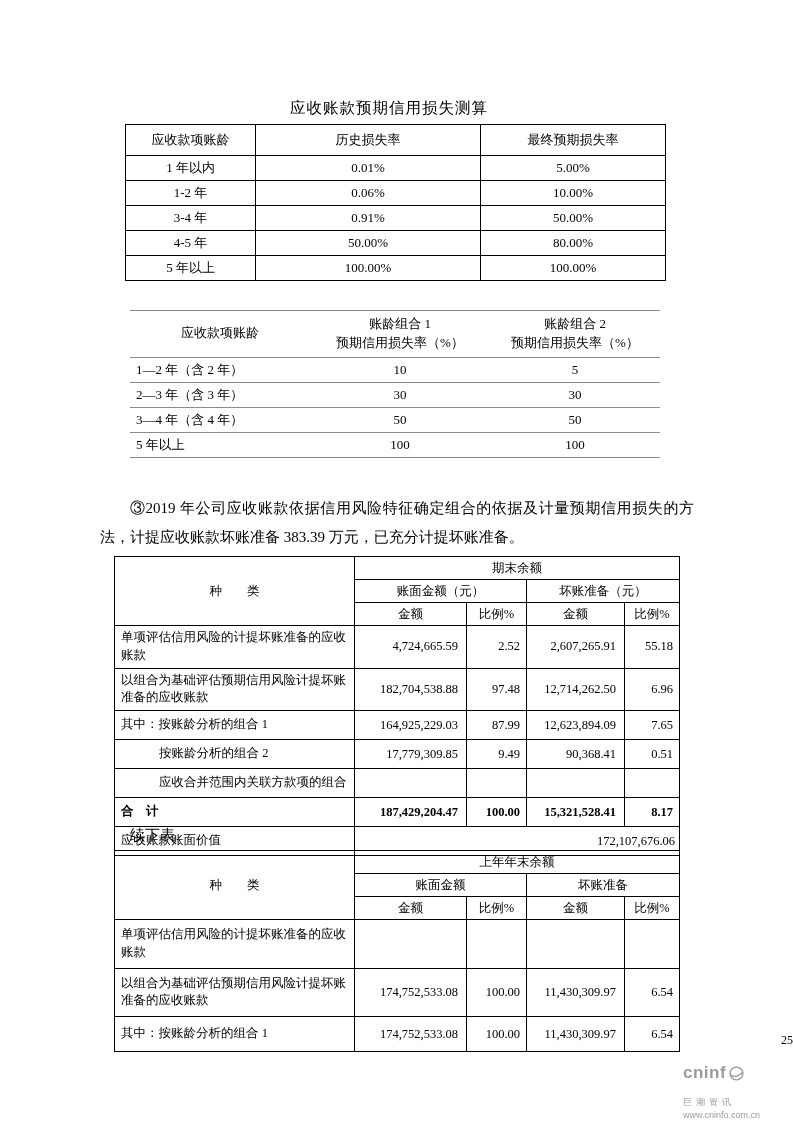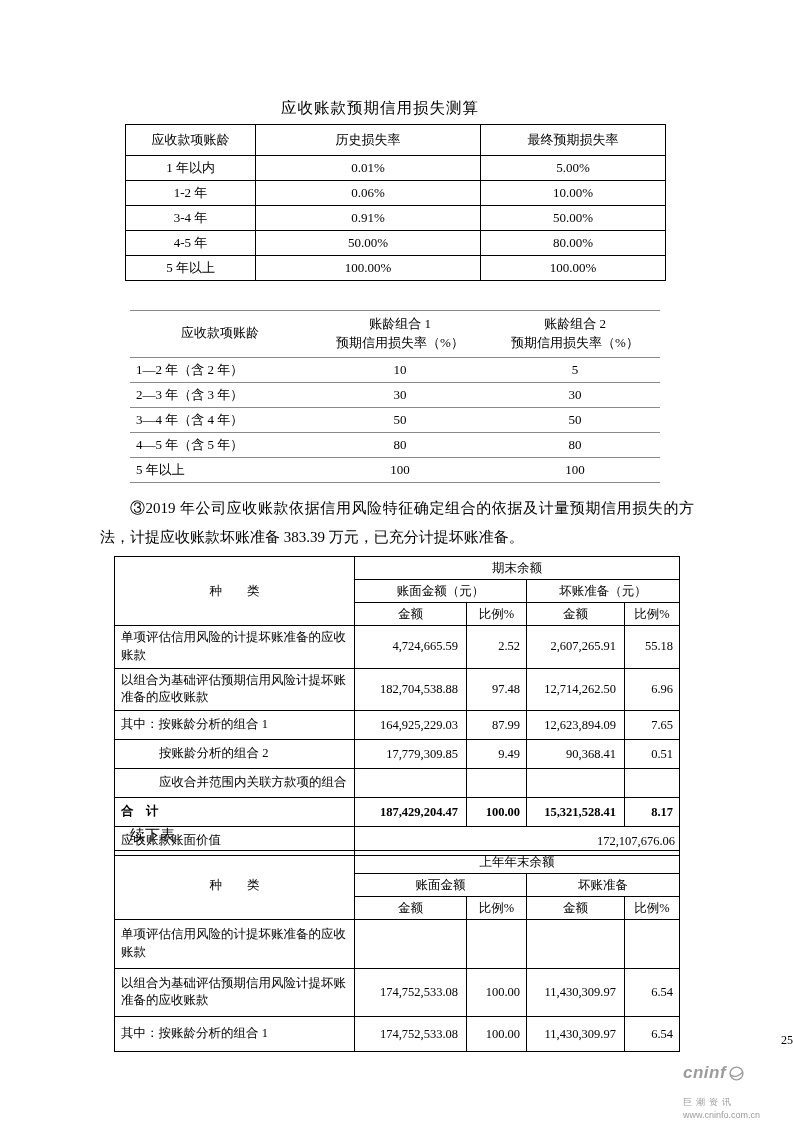--- a/index.html
+++ b/index.html
@@ -5,21 +5,21 @@
   html, body { margin: 0; padding: 0; }
   body {
     width: 793px; height: 1122px;
     background: #ffffff; color: #000;
     font-family: "Liberation Serif", "DejaVu Serif", serif;
     position: relative; overflow: hidden;
   }
   .page { position: absolute; inset: 0; }
 
   .doc-title {
-    position: absolute; top: 98px; left: 100px; width: 560px;
+    position: absolute; top: 98px; left: 109px; width: 560px;
     text-align: center; font-size: 15.5px; font-weight: 400; letter-spacing: 1px;
   }
 
   table { border-collapse: collapse; table-layout: fixed; }
   th { font-weight: 400; }
 
   
   .t1 { position: absolute; top: 124px; left: 125px; width: 540px; font-size: 13px; }
   .t1 th, .t1 td { border: 1px solid #000; text-align: center; height: 22px; padding: 1px 4px; }
   .t1 th { height: 28px; }
@@ -54,21 +54,21 @@
   .t4 td.lbl { padding-top: 6px; padding-bottom: 6px; }
 
   .cont { position: absolute; top: 826px; left: 130px; font-size: 15px; }
 
   .pgnum { position: absolute; top: 1033px; left: 0; width: 793px; text-align: right; font-size: 12px; }
 
   .logo {
     position: absolute; top: 1063px; right: 14px; width: 96px;
     color: #9b9b9b; font-family: "Liberation Sans", "DejaVu Sans", sans-serif;
   }
-  .logo-row { display: flex; align-items: center; gap: 2px; font-style: italic; }
+  .logo-row { display: flex; align-items: center; gap: 2px; }
   .logo-main { font-size: 17px; font-weight: 600; letter-spacing: 0.5px; }
   .logo-icon { width: 17px; height: 17px; }
   .logo-cn { font-size: 9px; letter-spacing: 4px; margin-top: 13px; }
   .logo-url { font-size: 9px; margin-top: 1px; }
 </style>
 </head>
 <body>
 
 <div class="page">
 
@@ -143,25 +143,20 @@
       </tr>
       <tr>
         <td class="lbl">2—3 年（含 3 年）</td>
         <td>30</td>
         <td>30</td>
       </tr>
       <tr>
         <td class="lbl">3—4 年（含 4 年）</td>
         <td>50</td>
         <td>50</td>
-      </tr>
-      <tr>
-        <td class="lbl">4—5 年（含 5 年）</td>
-        <td>80</td>
-        <td>80</td>
       </tr>
       <tr>
         <td class="lbl">5 年以上</td>
         <td>100</td>
         <td>100</td>
       </tr>
     </tbody>
   </table>
 
   <div class="para">③2019 年公司应收账款依据信用风险特征确定组合的依据及计量预期信用损失的方法，计提应收账款坏账准备 383.39 万元，已充分计提坏账准备。</div>

